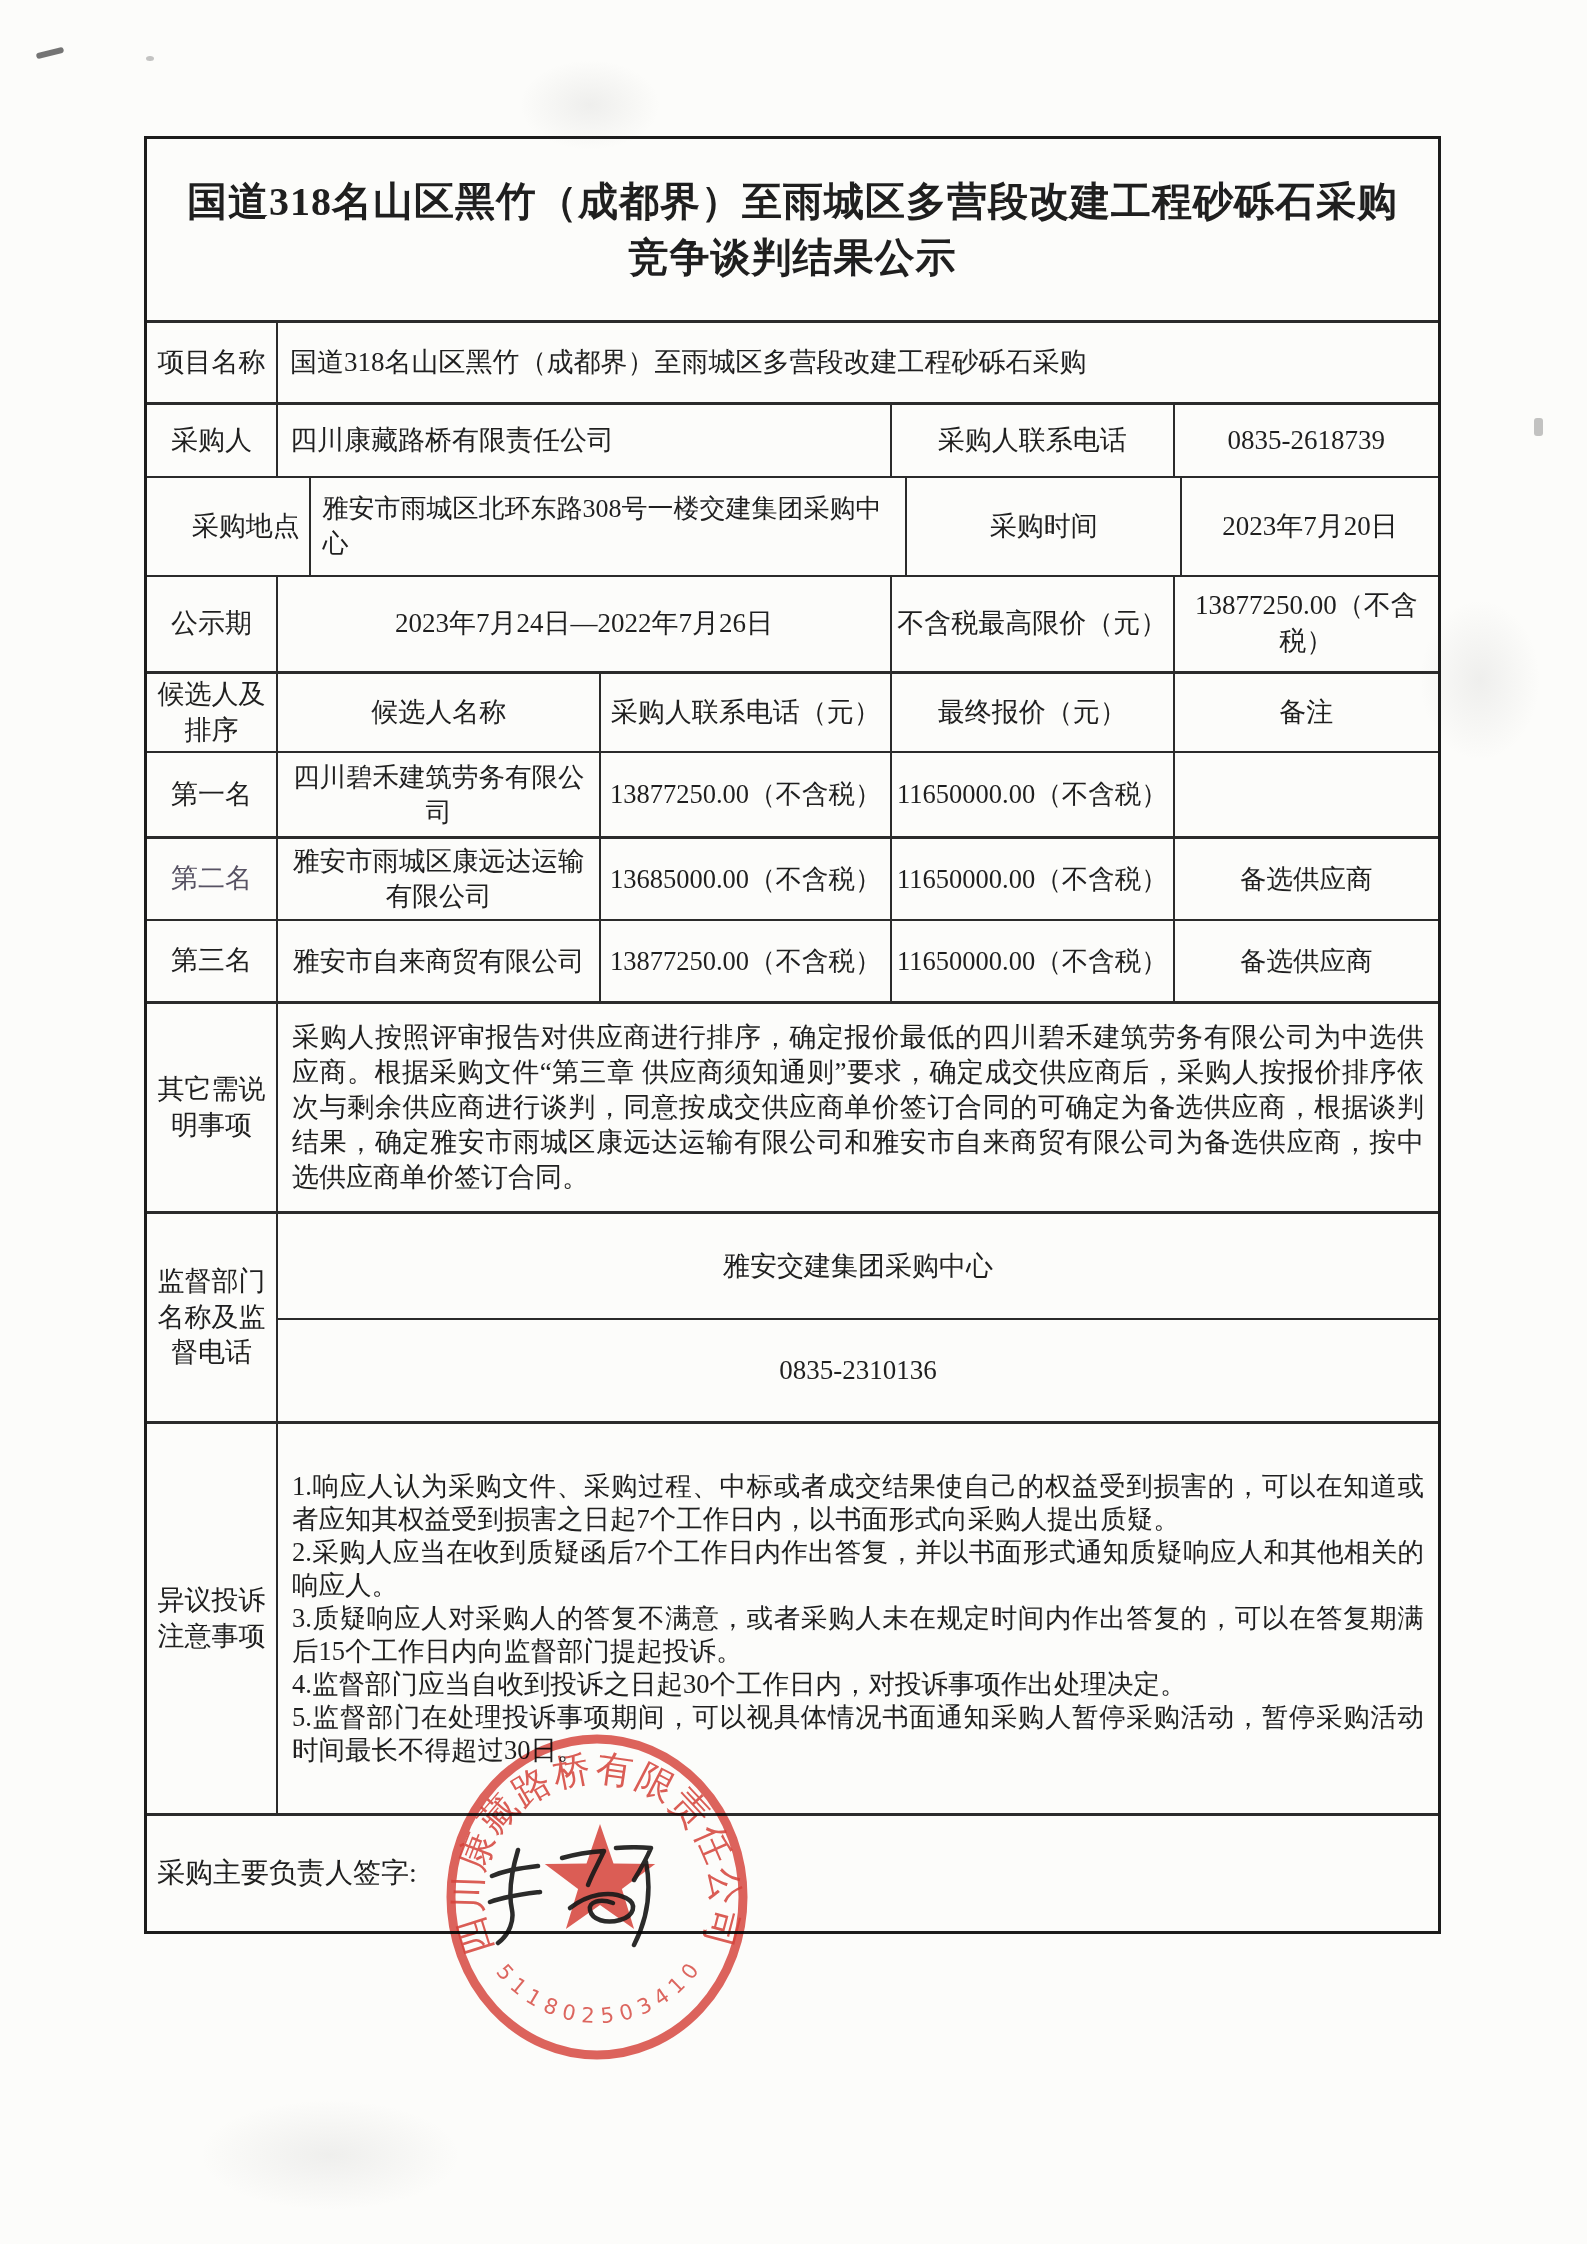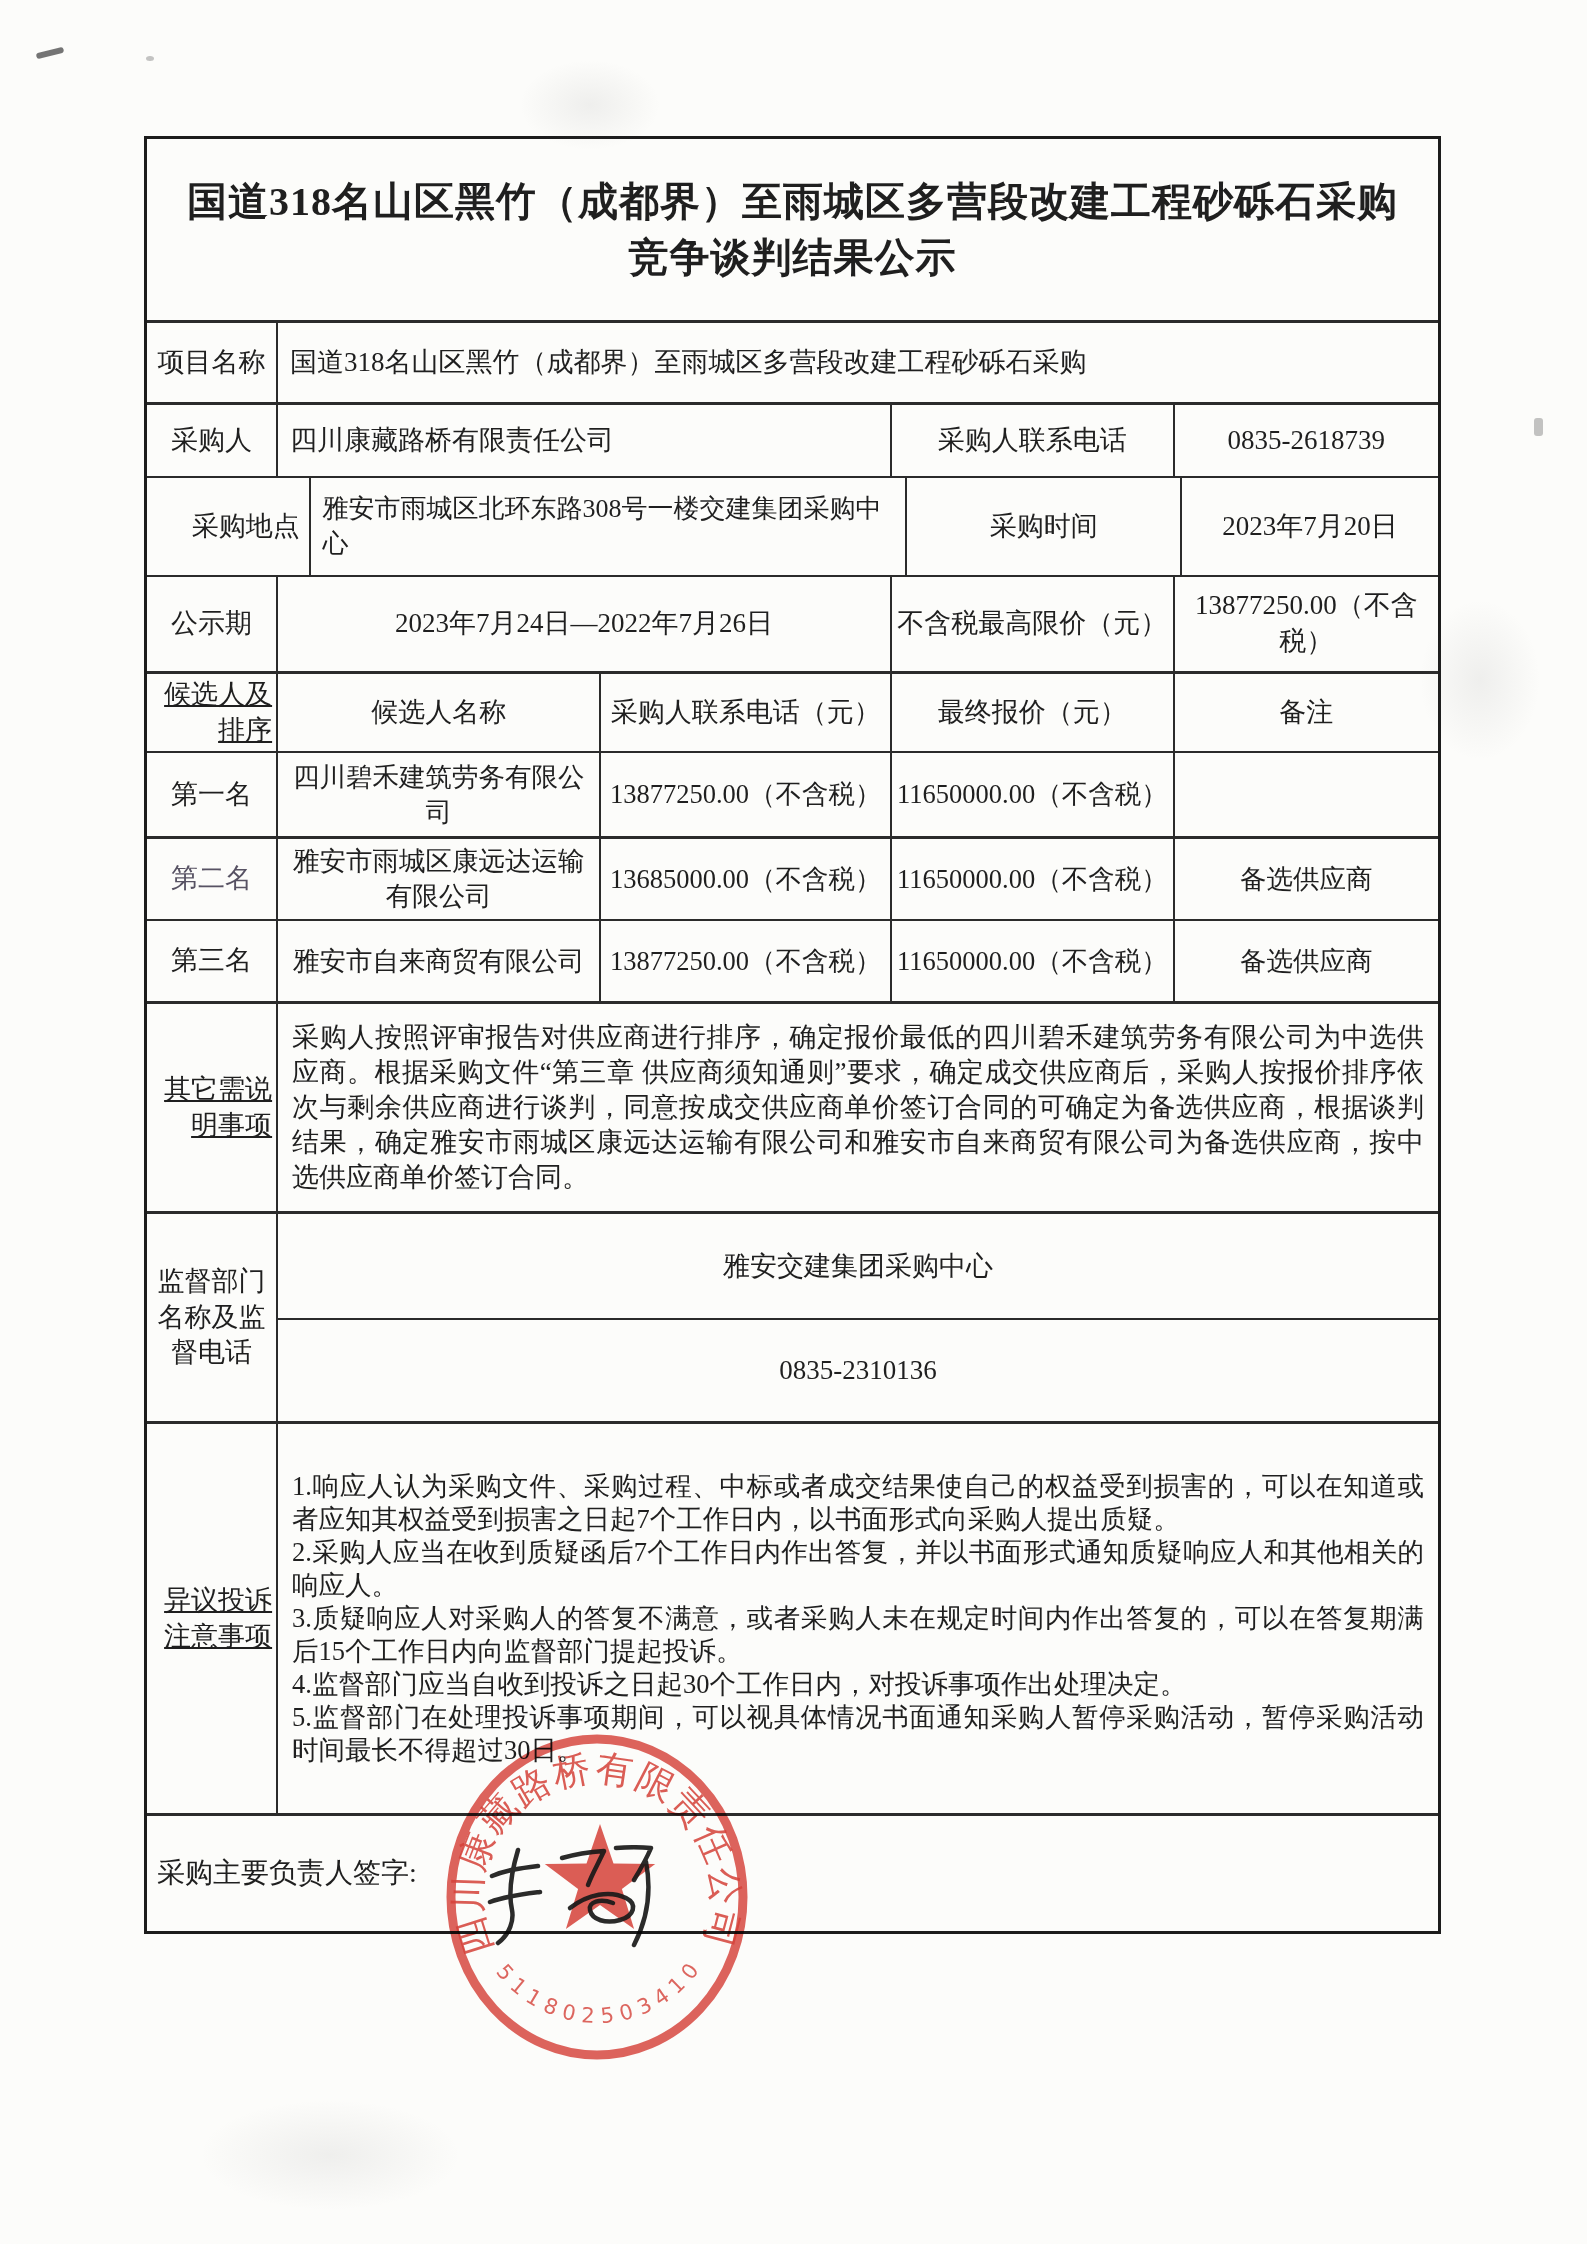--- a/index.html
+++ b/index.html
@@ -26,21 +26,21 @@
   }
   .cell:first-child { border-left:none; }
   .c-label  { flex:0 0 10%; }
   .c-name   { flex:0 0 25.05%; }
   .c-p1     { flex:0 0 22.5%; }
   .c-p2     { flex:0 0 21.9%; }
   .c-rem    { flex:0 0 20.55%; }
   .c-span2  { flex:0 0 47.55%; }
   .c-rest   { flex:0 0 90%; }
   .v-left   { justify-content:flex-start; text-align:left; padding-left:12px; }
-  .wrap-label { text-align:right;text-decoration:underline; }
+  .wrap-label { text-align:center; }
   
   .r-title { height:181px; } .r-proj { height:82px; } .r-purch { height:74px; }
   .r-loc { height:99px;padding-left:36px; }  .r-pub { height:96px; }  .r-chead { height:80px; }
   .r-c1 { height:85px; }   .r-c2 { height:83px; }   .r-c3 { height:82px; }
   .r-other { height:210px; } .r-sup { height:210px; } .r-comp { height:392px; }
   .r-sign { height:118px; }
   .title-cell { flex:1 1 100%; flex-direction:column; justify-content:center; }
   .title-line { font-size:40px; font-weight:700; line-height:56px; letter-spacing:1px; text-align:center; }
   .loc-val { font-size:26px; }
   .notes-text {

